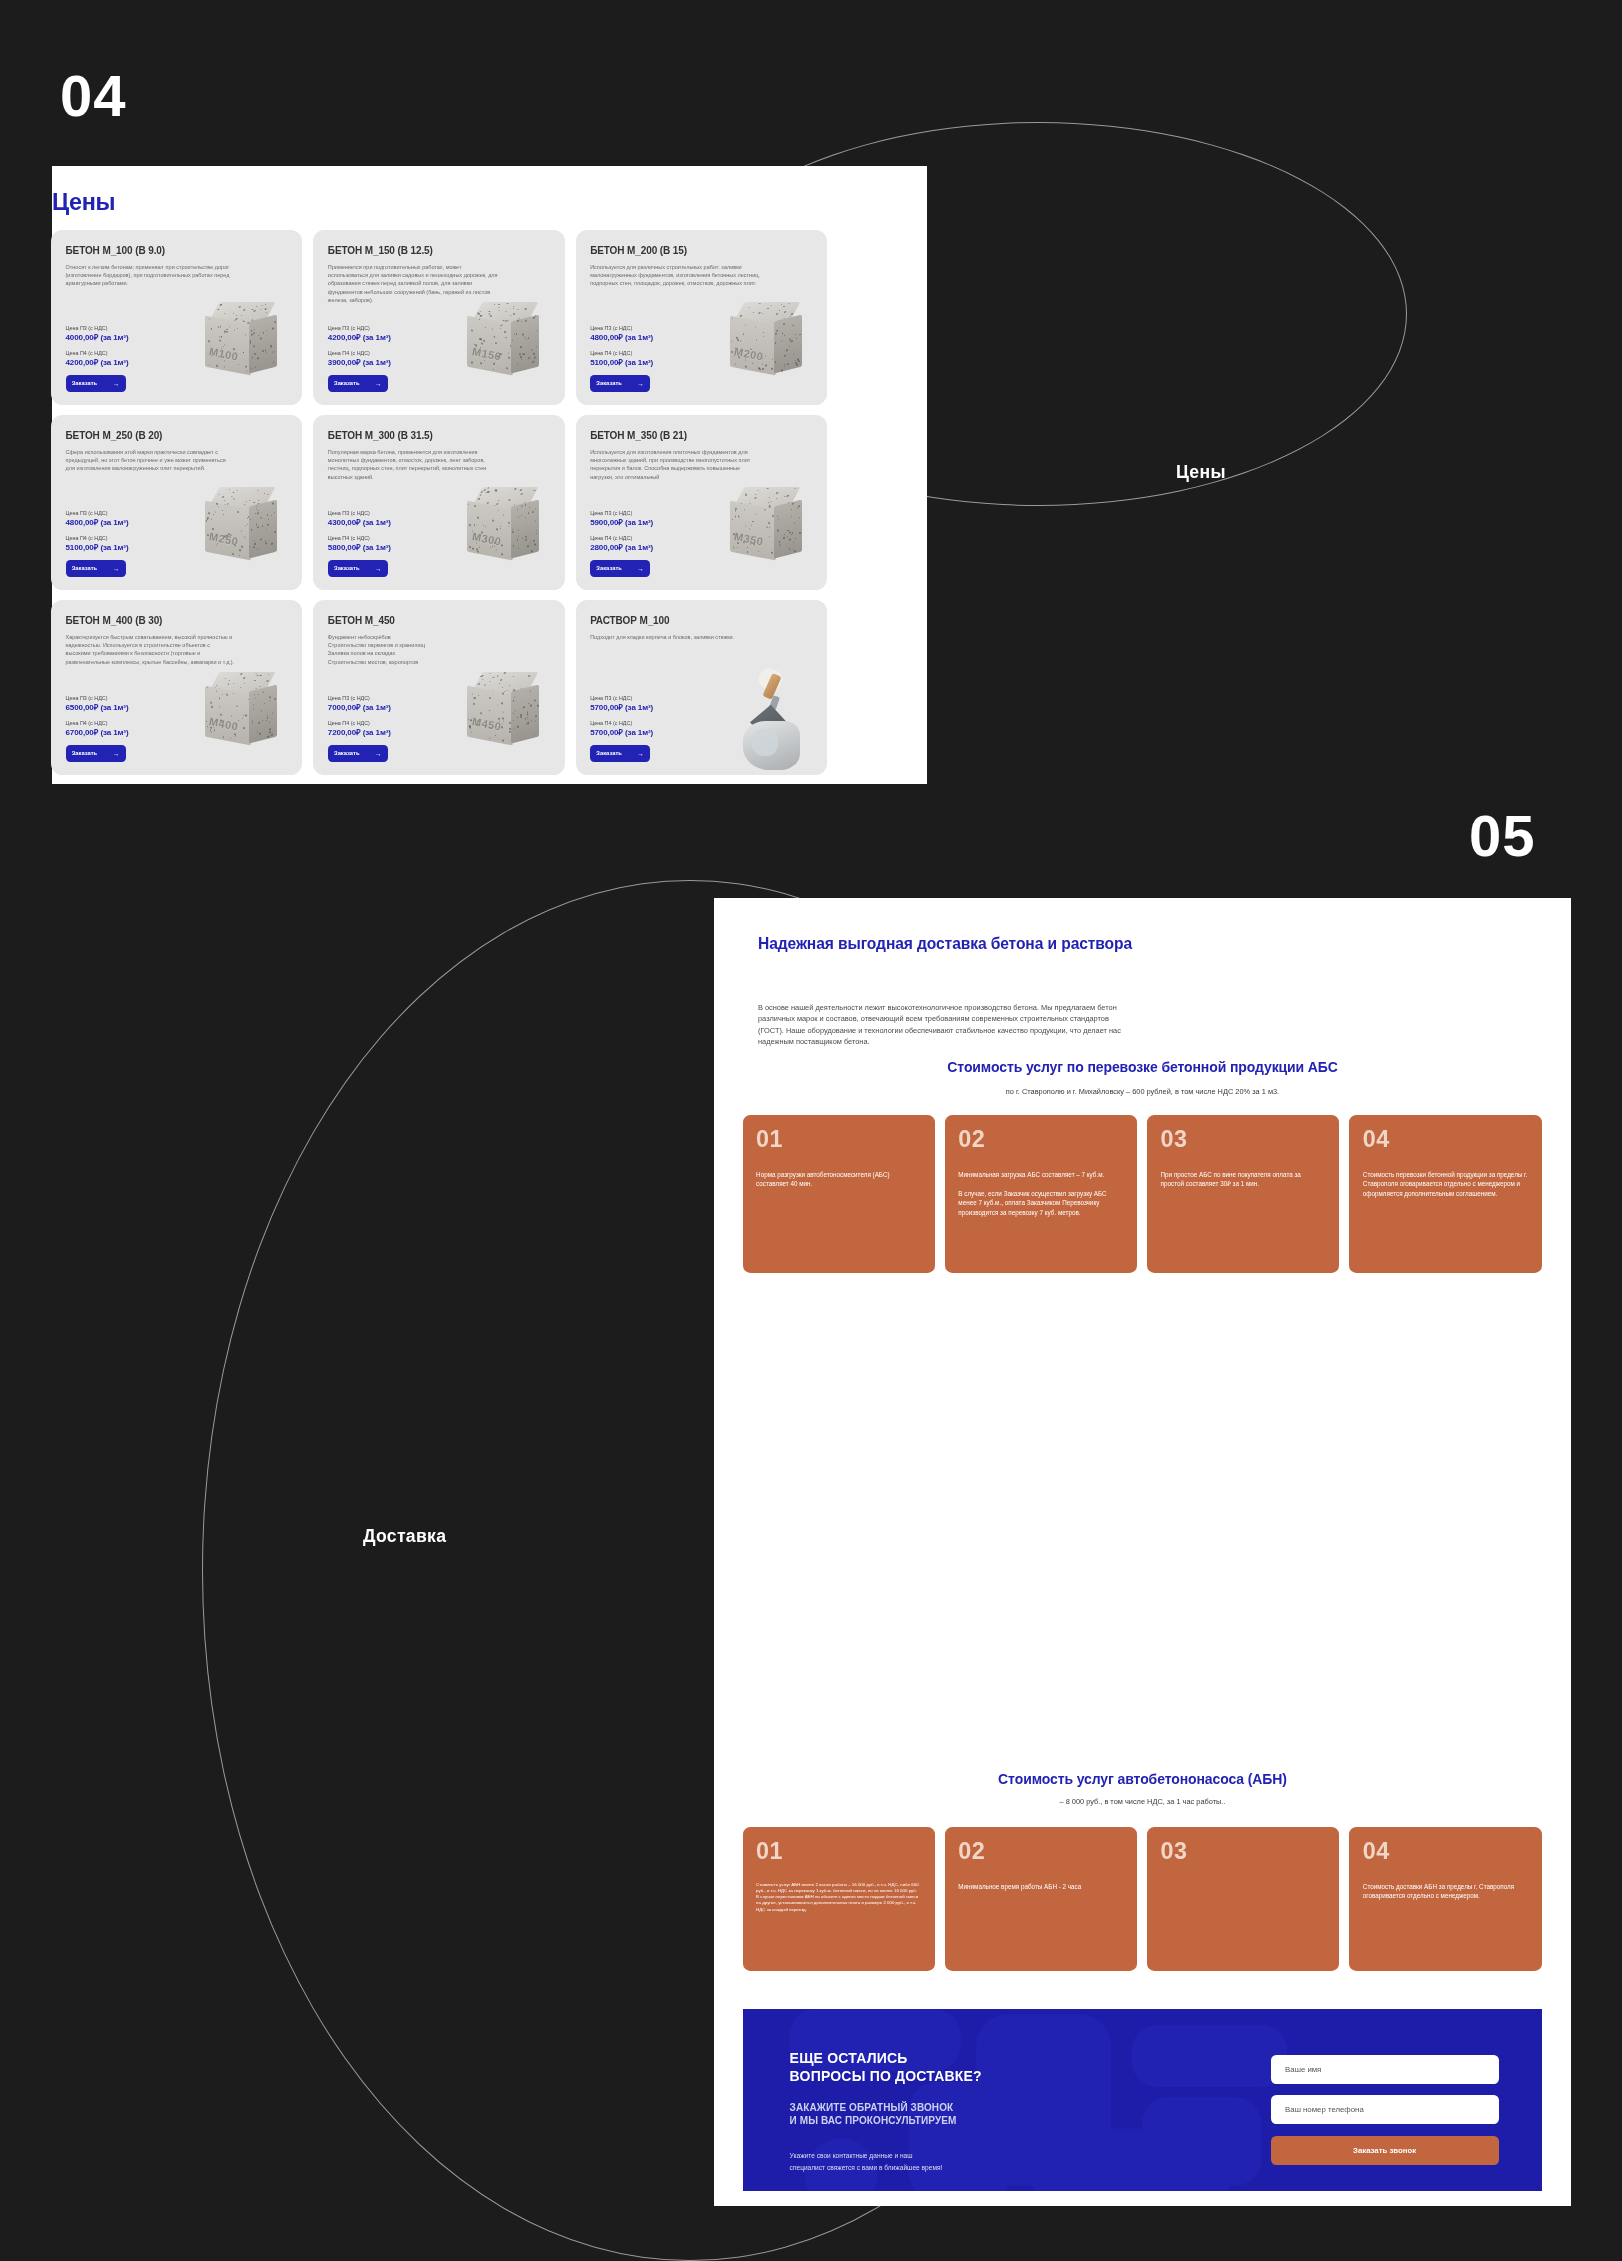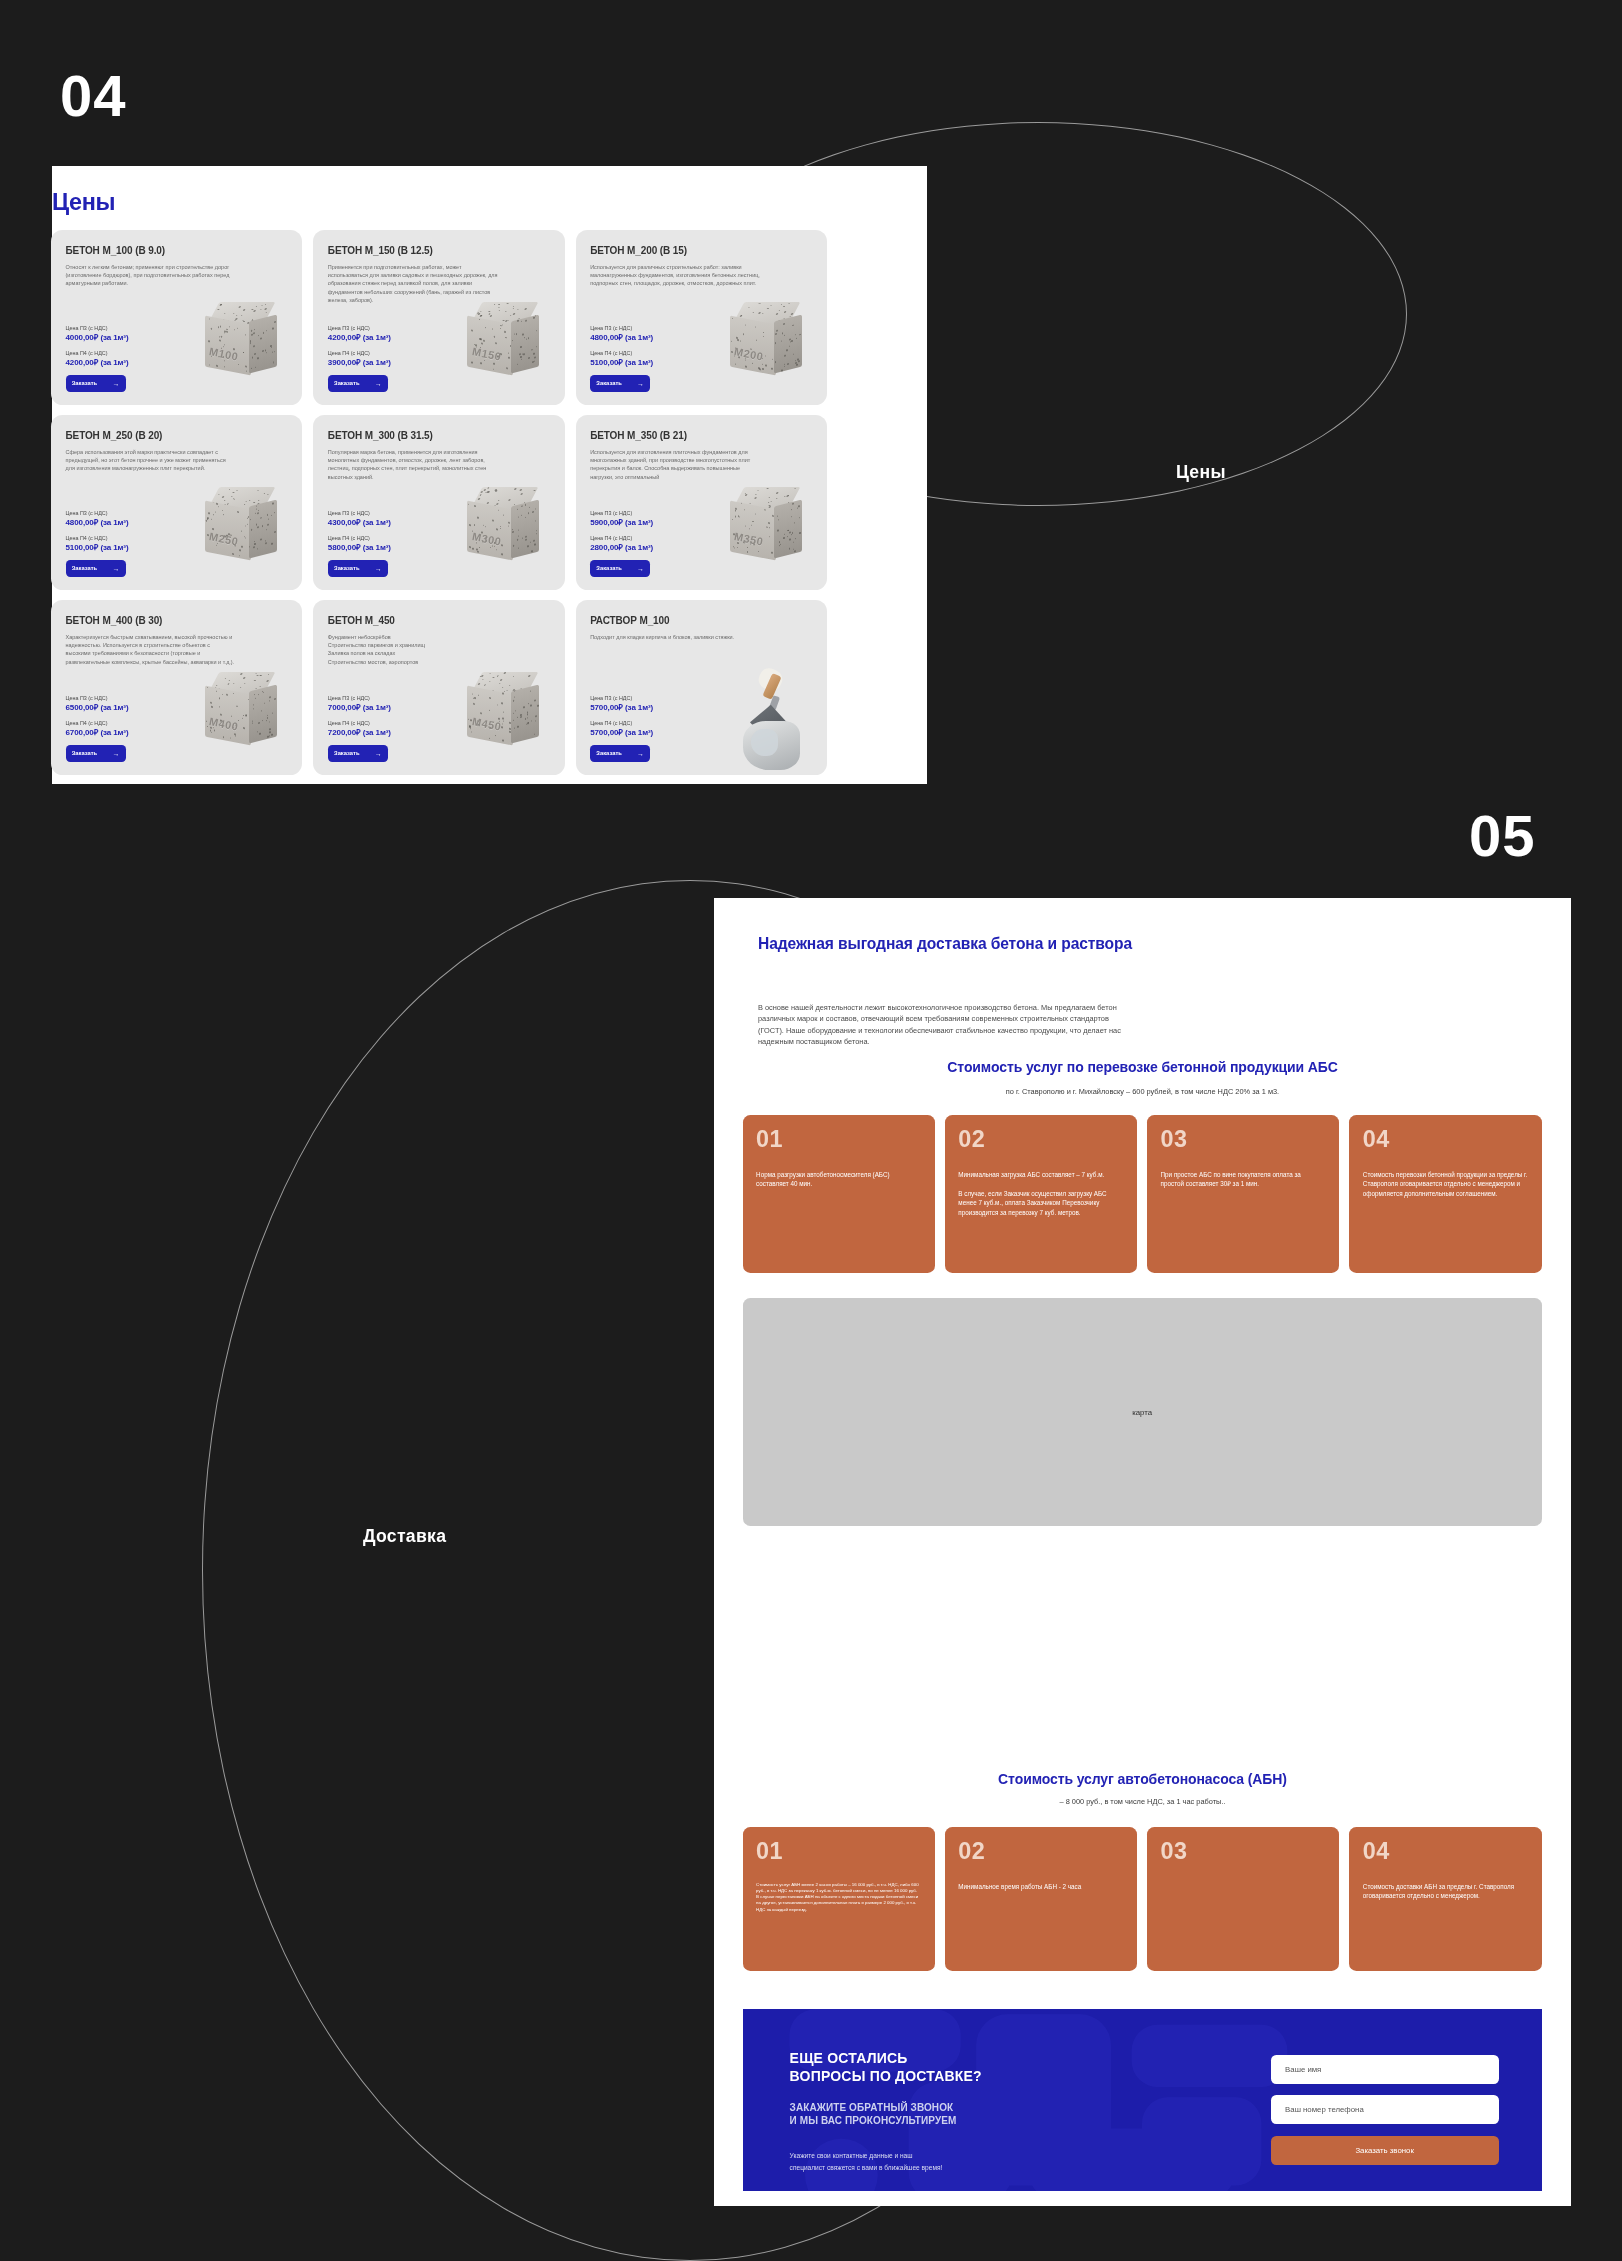--- a/index.html
+++ b/index.html
@@ -367,21 +367,21 @@
   .cta-submit {
     display: block;
     width: 100%;
     height: 29px;
     background: #c1663f;
     border: none;
     border-radius: 5.2px;
     color: #ffffff;
     font-family: "Liberation Sans", sans-serif;
     font-size: 7.8px;
-    font-weight: 400;
+    font-weight: 700;
     cursor: pointer;
   }
 </style>
 </head>
 <body>
 
 <div class="stage">
 
   <div class="ellipse ellipse-top"></div>
   <div class="ellipse ellipse-bot"></div>
@@ -1380,21 +1380,20 @@
         <div class="num-card h-abs">
           <div class="big">03</div>
           <div class="body">При простое АБС по вине покупателя оплата за простой составляет 30₽ за 1 мин.</div>
         </div>
         <div class="num-card h-abs">
           <div class="big">04</div>
           <div class="body">Стоимость перевозки бетонной продукции за пределы г. Ставрополя оговаривается отдельно с менеджером и оформляется дополнительным соглашением.</div>
         </div>
       </div>
 
-    <div class="map-box">карта</div>
 
     <div class="sub-head head-abn">Стоимость услуг автобетононасоса (АБН)</div>
     <div class="sub-note note-abn">– 8 000 руб., в том числе НДС, за 1 час работы..</div>
     <div class="num-grid num-grid-abn" id="abn-grid">
         <div class="num-card h-abn">
           <div class="big">01</div>
           <div class="body tiny">Стоимость услуг АБН менее 2 часов работы – 16 000 руб., в т.ч. НДС, либо 600 руб., в т.ч. НДС за перекачку 1 куб.м. бетонной смеси, но не менее 16 000 руб.
 В случае перестановки АБН на объекте с одного места подачи бетонной смеси на другое, устанавливается дополнительная плата в размере 2 000 руб., в т.ч. НДС за каждый переезд.</div>
         </div>
         <div class="num-card h-abn">

